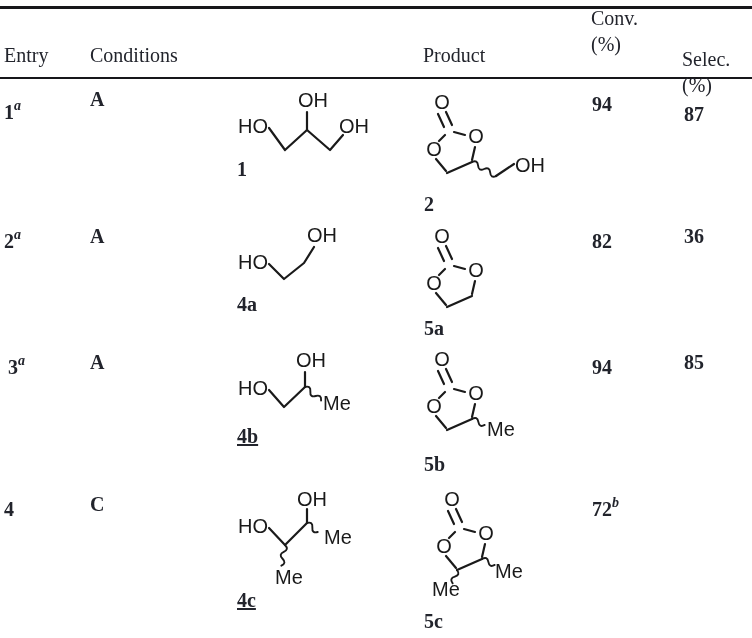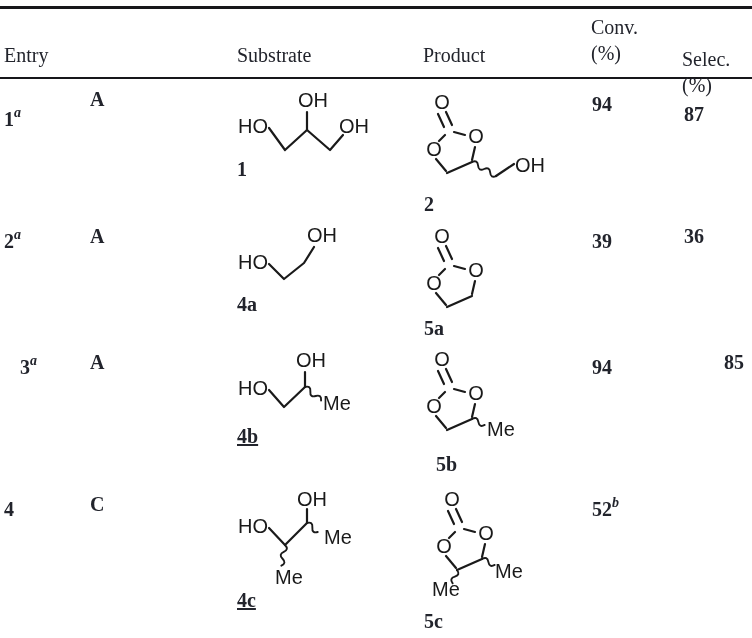--- a/index.html
+++ b/index.html
@@ -19,26 +19,26 @@
 </style>
 </head>
 <body>
 
 <div class="canvas">
 
   <div class="rule top"></div>
   <div class="rule under-header"></div>
 
   <div class="hdr" style="left:4px;top:42px;text-align:right;">Entry</div>
-  <div class="hdr" style="left:237px;top:42px;">Substrate</div>
+  <div class="hdr" style="left:90px;top:42px;">Conditions</div>
   <div class="hdr" style="left:423px;top:42px;">Product</div>
-  <div class="hdr" style="left:591px;top:14px;"><span>Conv.</span><br><span>(%)</span></div>
+  <div class="hdr" style="left:591px;top:5px;"><span>Conv.</span><br><span>(%)</span></div>
   <div class="hdr" style="left:682px;top:16px;margin-top:30px;"><span>Selec.</span><br><span>(%)</span></div>
 
-  <div class="cell" style="left:4px;top:102px;"><span>1</span><sup>a</sup></div>
+  <div class="cell" style="left:4px;top:95px;"><span>1</span><sup>a</sup></div>
   <div class="cell" style="left:90px;top:87px;">A</div>
   <div class="cell" style="left:592px;top:87px;"><span>94</span><sup></sup></div>
   <div class="cell" style="left:684px;top:87px;margin-top:15px;">87</div>
 
   <svg class="mol" style="left:237px;top:90px;" width="140" height="74" viewBox="0 0 140 74">
     <g>
       <path class="bond" d="M32,38 L48,60 L70,40 L93,60 L106,45"></path>
       <path class="bond" d="M70,40 L70,22"></path>
     </g>
     <text x="1" y="43">HO</text>
@@ -61,21 +61,21 @@
     </g>
     <text x="24" y="21" text-anchor="middle">O</text>
     <text x="58" y="55" text-anchor="middle">O</text>
     <text x="16" y="68" text-anchor="middle">O</text>
     <text x="97" y="84">OH</text>
   </svg>
   <div class="complabel" style="left:424px;top:192px;">2</div>
 
   <div class="cell" style="left:4px;top:224px;"><span>2</span><sup>a</sup></div>
   <div class="cell" style="left:90px;top:224px;">A</div>
-  <div class="cell" style="left:592px;top:224px;"><span>39</span><sup></sup></div>
+  <div class="cell" style="left:592px;top:224px;"><span>82</span><sup></sup></div>
   <div class="cell" style="left:684px;top:224px;">36</div>
 
   <svg class="mol" style="left:237px;top:222px;" width="105" height="62" viewBox="0 0 105 62">
     <g>
       <path class="bond" d="M32,42 L47,57 L67,41 L77,25"></path>
     </g>
     <text x="1" y="47">HO</text>
     <text x="70" y="20">OH</text>
   </svg>
   <div class="complabel" style="left:237px;top:292px;">4a</div>
@@ -89,24 +89,24 @@
       <path class="bond" d="M57,59 L54,72"></path>
       <path class="bond" d="M18,71 L28,83"></path>
       <path class="bond" d="M29,85 L54,74"></path>
     </g>
     <text x="24" y="21" text-anchor="middle">O</text>
     <text x="58" y="55" text-anchor="middle">O</text>
     <text x="16" y="68" text-anchor="middle">O</text>
   </svg>
   <div class="complabel" style="left:424px;top:316px;text-align:center;">5a</div>
 
-  <div class="cell" style="left:20px;top:350px;"><span>3</span><sup>a</sup></div>
+  <div class="cell" style="left:8px;top:350px;"><span>3</span><sup>a</sup></div>
   <div class="cell" style="left:90px;top:350px;">A</div>
   <div class="cell" style="left:592px;top:350px;"><span>94</span><sup></sup></div>
-  <div class="cell" style="left:684px;top:350px;margin-left:40px;">85</div>
+  <div class="cell" style="left:684px;top:350px;">85</div>
 
   <svg class="mol" style="left:237px;top:350px;" width="122" height="64" viewBox="0 0 122 64">
     <g>
       <path class="bond" d="M32,40 L47,57 L68,37"></path>
       <path class="bond" d="M68,37 L68,22"></path>
       <path class="wav" d="M0,0 q3.5,-5 7,0 t7,0 t7,0" transform="translate(68,37) rotate(40)"></path>
     </g>
     <text x="1" y="45">HO</text>
     <text x="59" y="17">OH</text>
     <text x="86" y="60">Me</text>
@@ -122,25 +122,25 @@
       <path class="bond" d="M57,59 L54,72"></path>
       <path class="bond" d="M18,71 L28,83"></path>
       <path class="bond" d="M29,85 L54,74"></path>
       <path class="wav" d="M0,0 q3.5,-5 7,0 t7,0" transform="translate(54,74) rotate(25)"></path>
     </g>
     <text x="24" y="21" text-anchor="middle">O</text>
     <text x="58" y="55" text-anchor="middle">O</text>
     <text x="16" y="68" text-anchor="middle">O</text>
     <text x="69" y="91">Me</text>
   </svg>
-  <div class="complabel" style="left:424px;top:452px;margin-left:12px;">5b</div>
+  <div class="complabel" style="left:424px;top:452px;">5b</div>
 
   <div class="cell" style="left:4px;top:492px;"><span>4</span><sup></sup></div>
   <div class="cell" style="left:90px;top:492px;">C</div>
-  <div class="cell" style="left:592px;top:492px;"><span>52</span><sup>b</sup></div>
+  <div class="cell" style="left:592px;top:492px;"><span>72</span><sup>b</sup></div>
   <div class="cell" style="left:684px;top:492px;"></div>
 
   <svg class="mol" style="left:237px;top:487px;" width="124" height="102" viewBox="0 0 124 102">
     <g>
       <path class="bond" d="M32,41 L48,58 L70,36"></path>
       <path class="bond" d="M70,36 L70,22"></path>
       <path class="wav" d="M0,0 q3.5,-5 7,0 t7,0" transform="translate(70,36) rotate(40)"></path>
       <path class="wav" d="M0,0 q3.5,-5 7,0 t7,0 t7,0" transform="translate(48,58) rotate(100)"></path>
     </g>
     <text x="1" y="46">HO</text>

